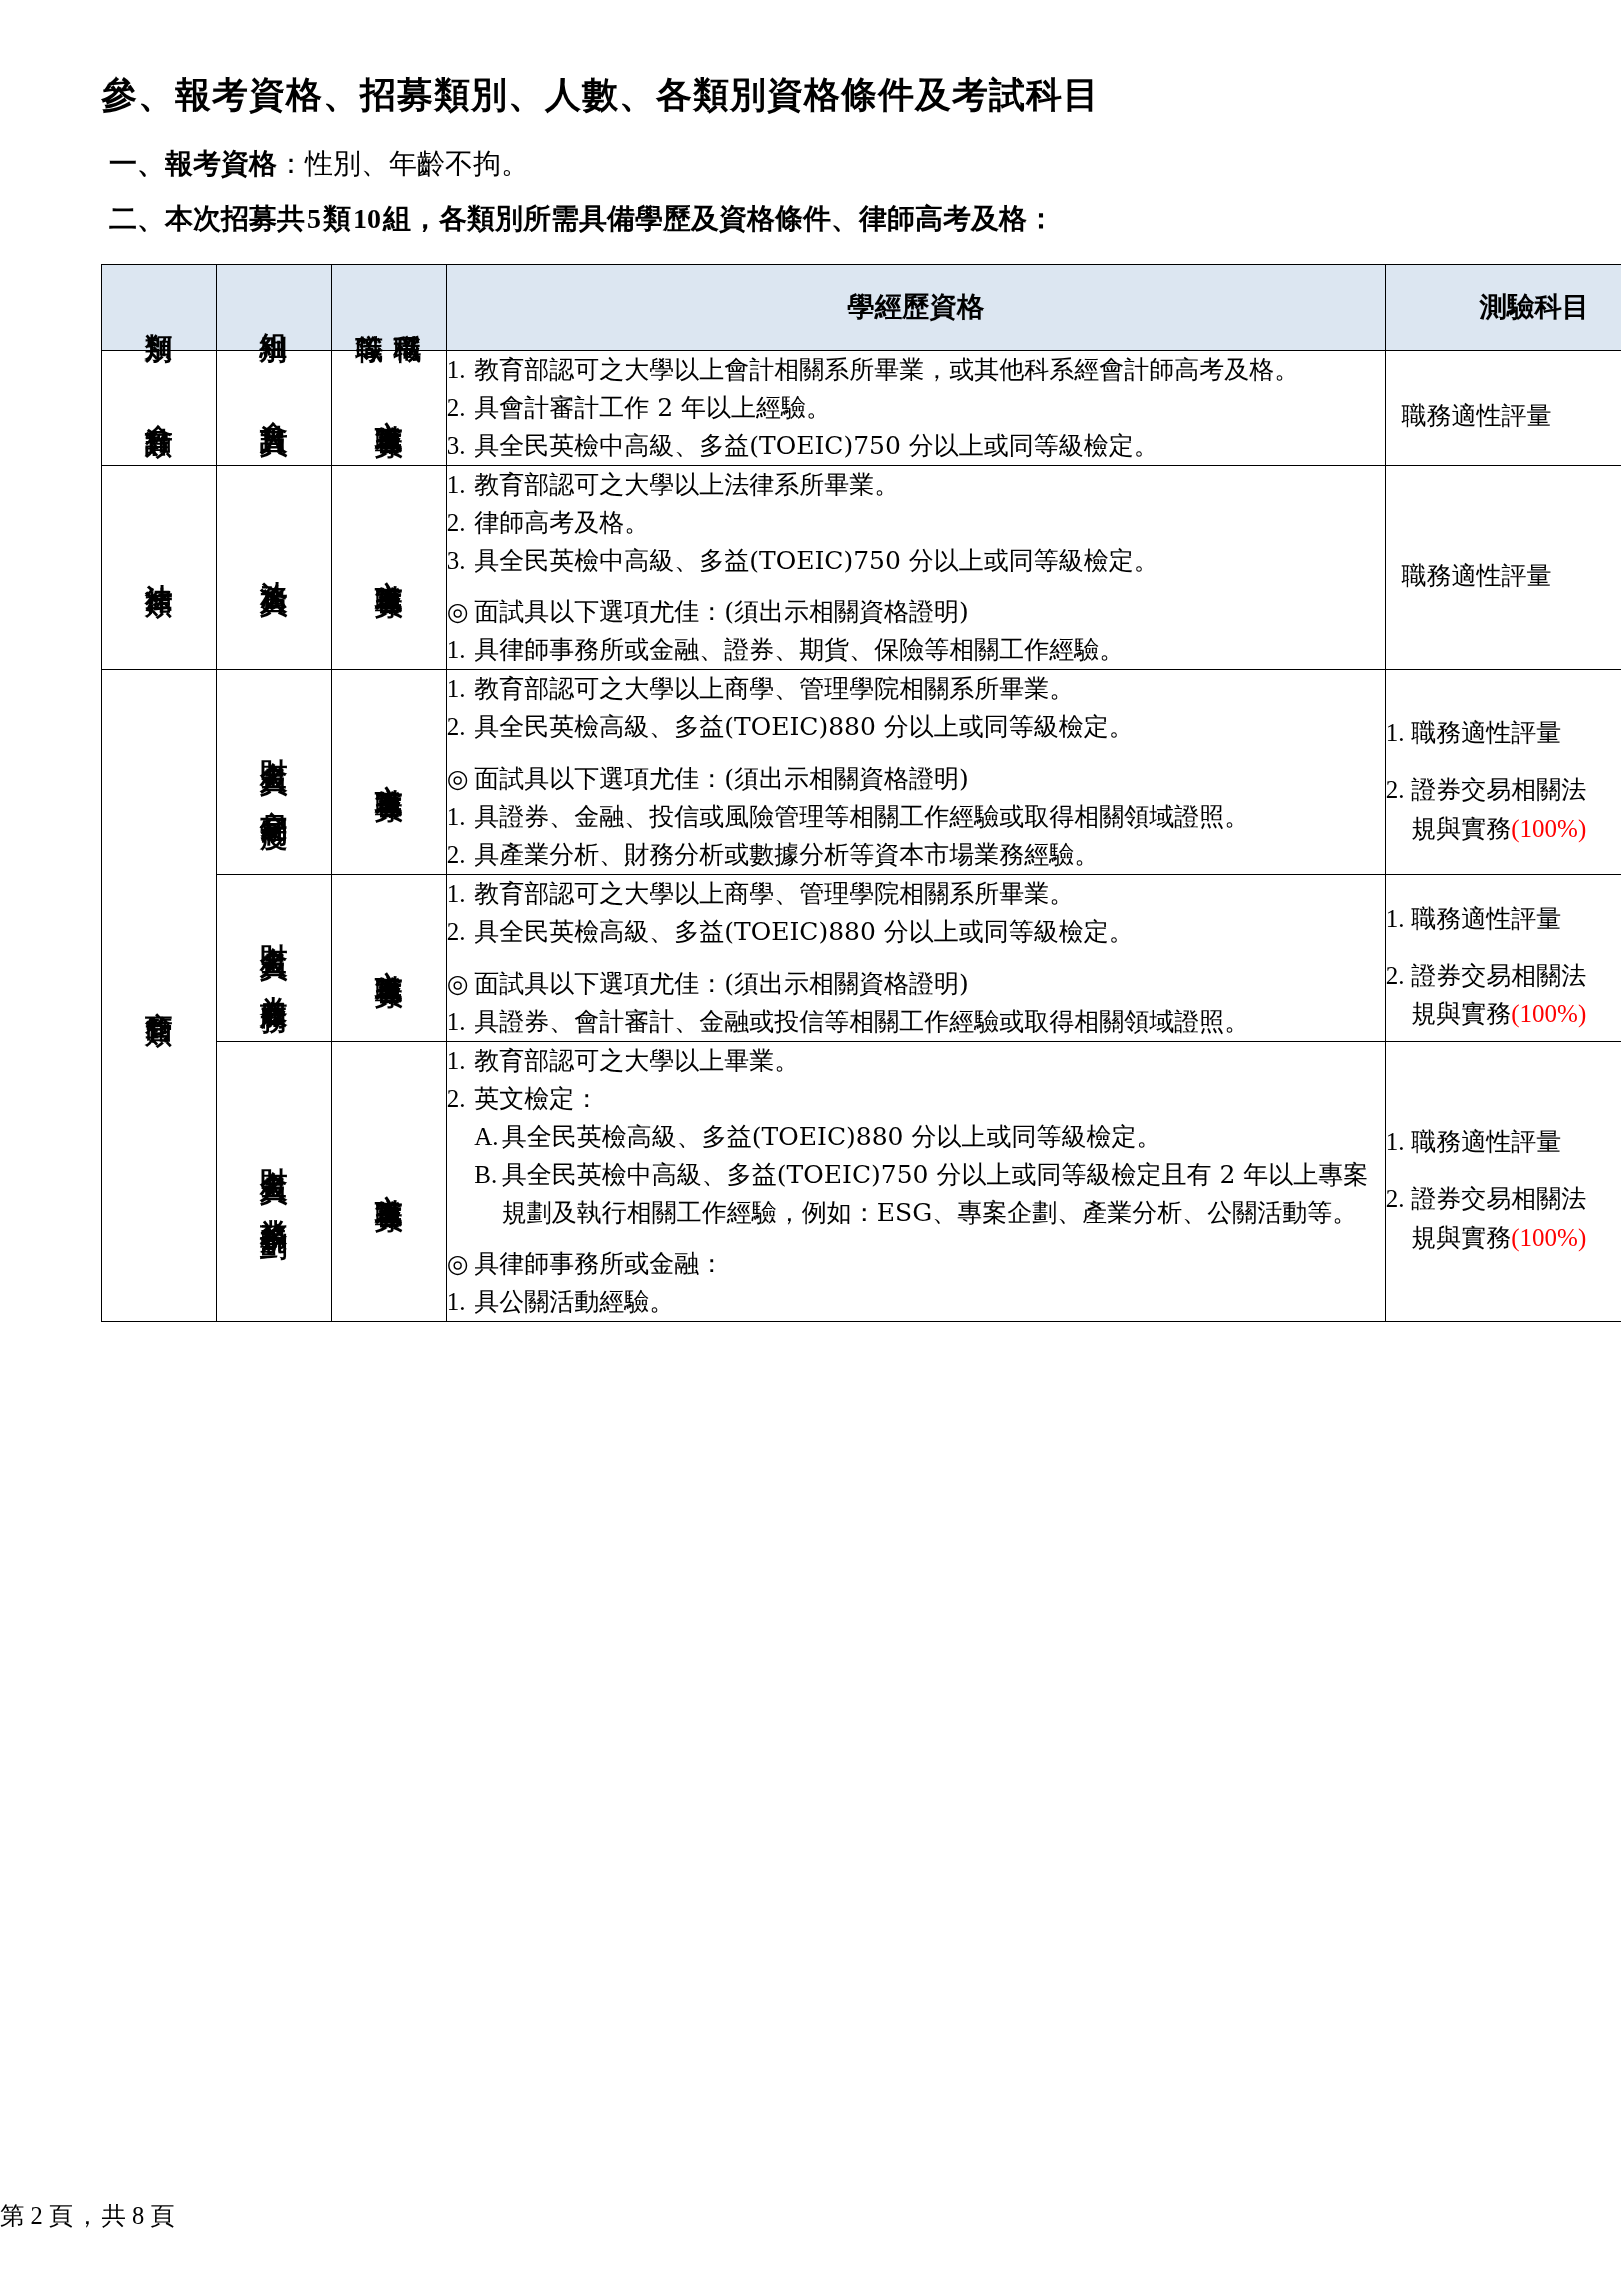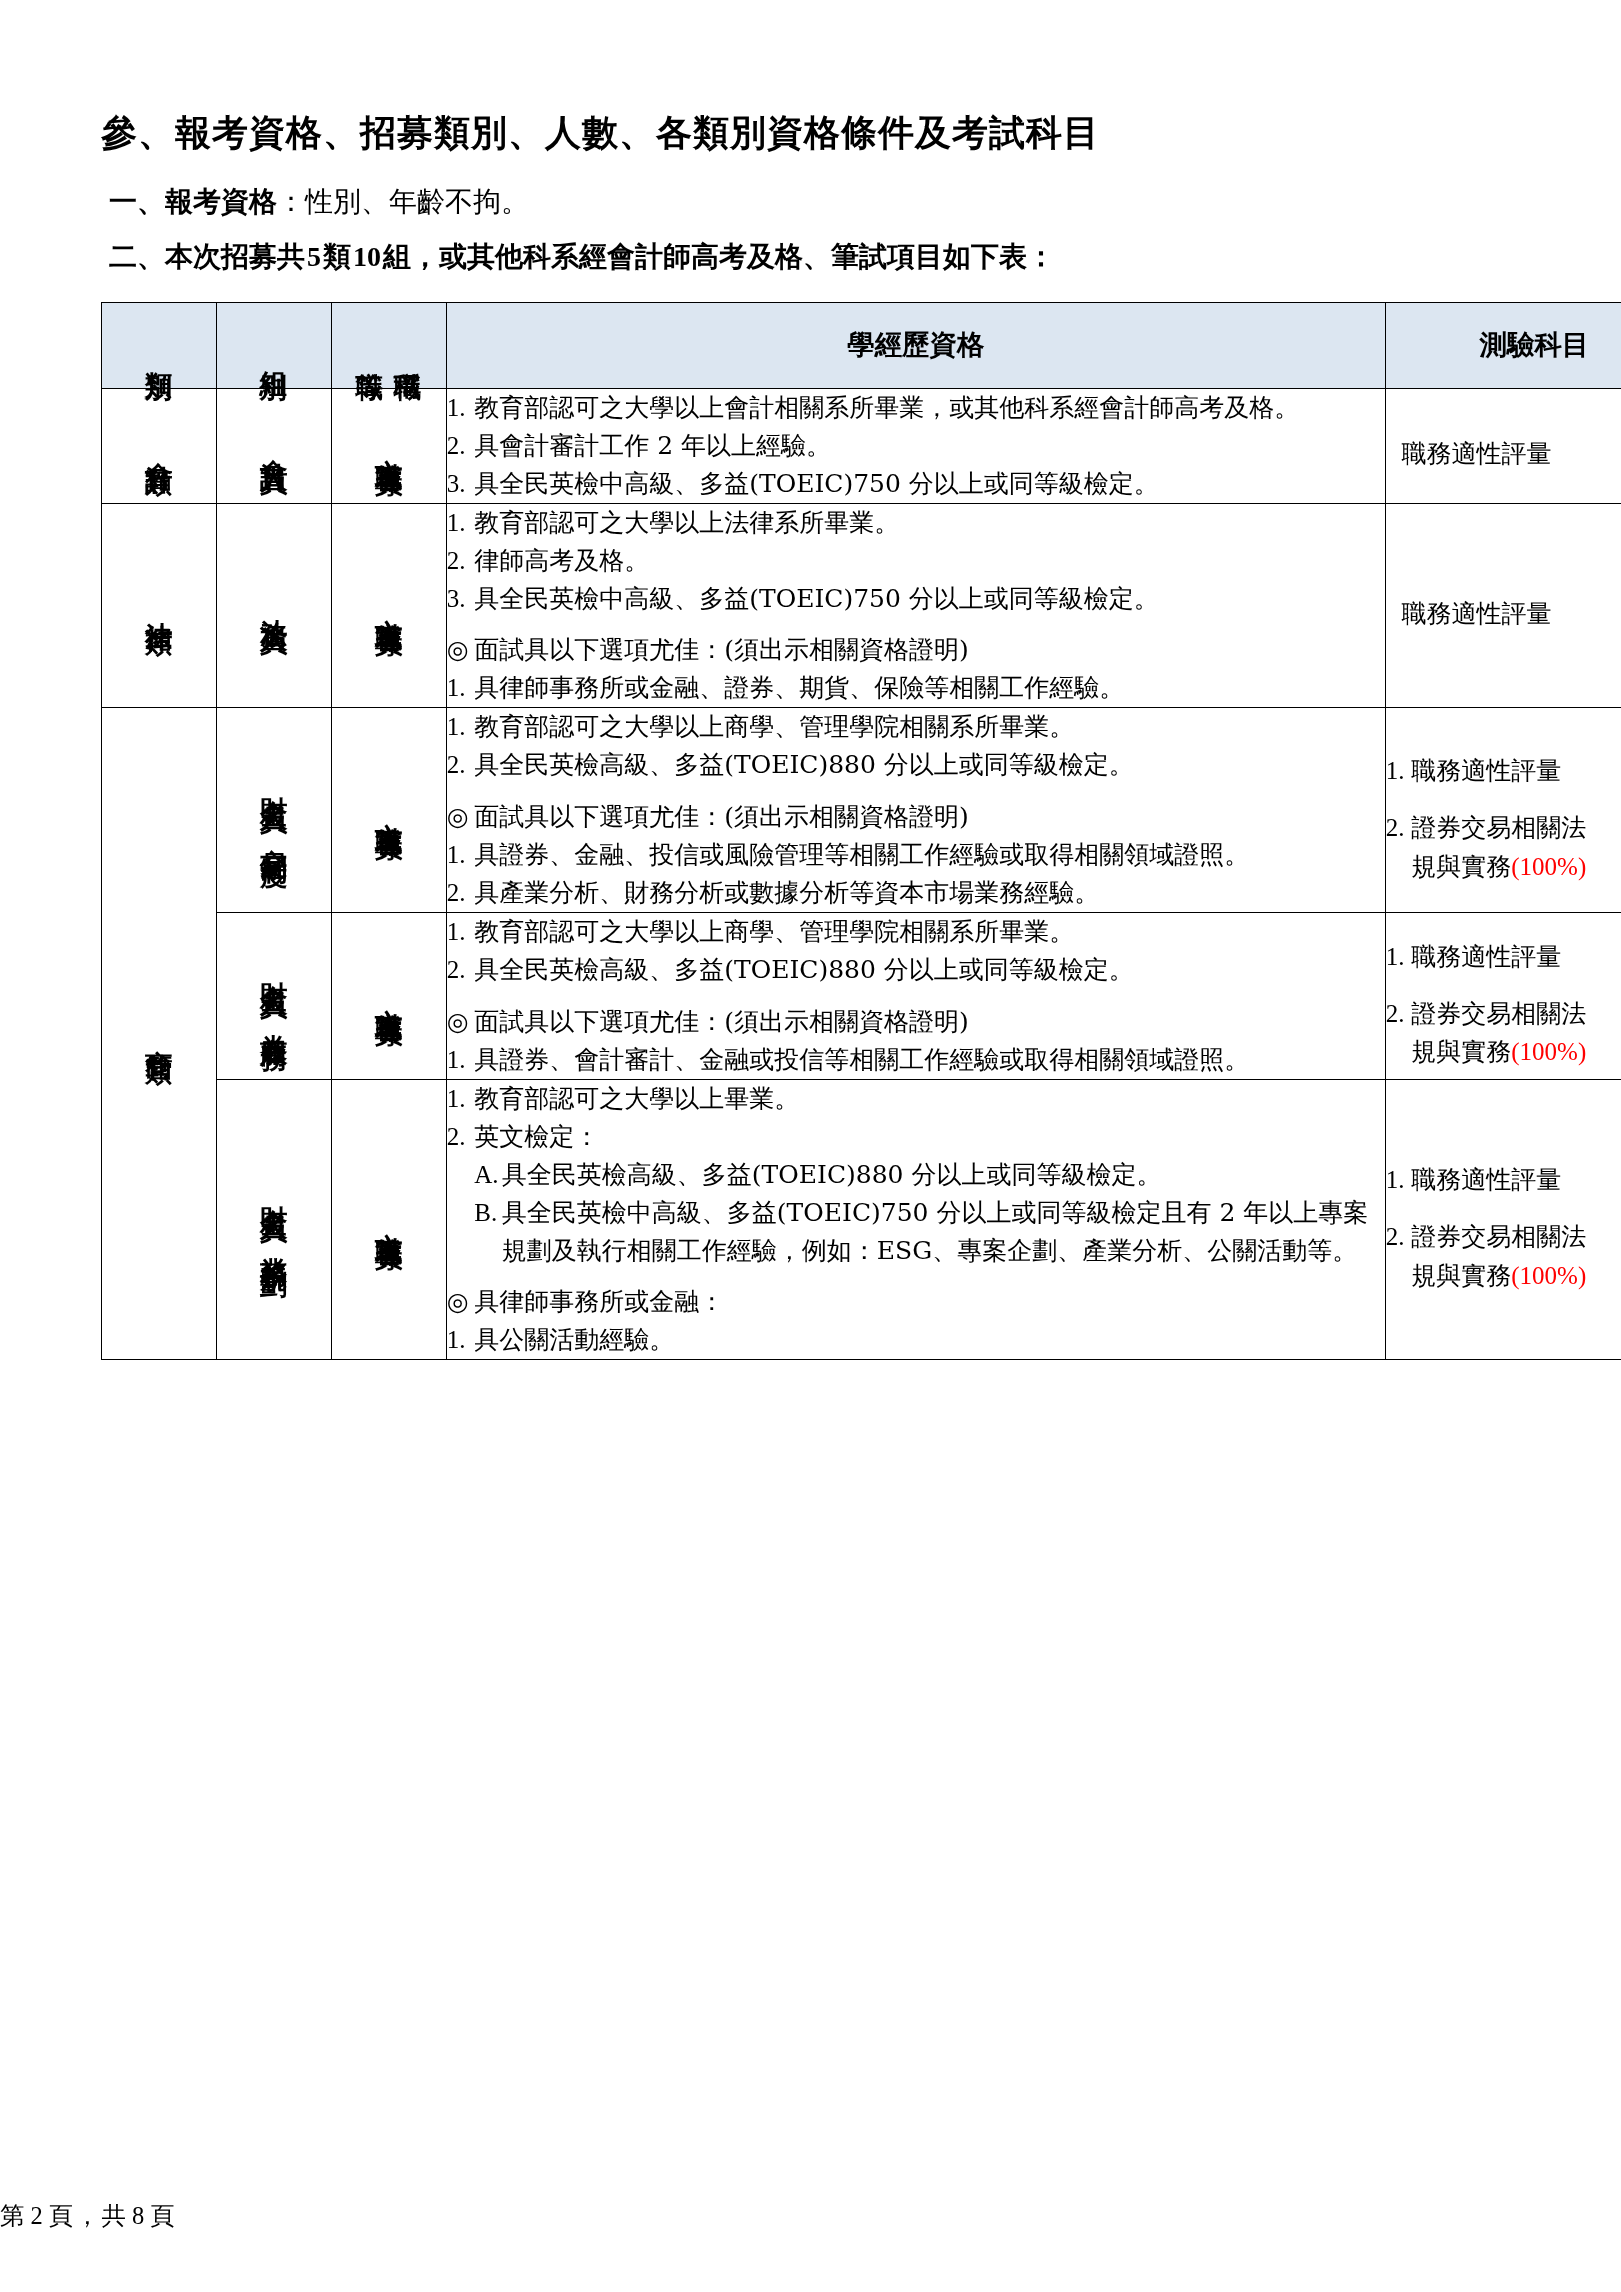--- a/index.html
+++ b/index.html
@@ -28,21 +28,21 @@
     top: 0;
     width: 1419px;
   }
 
   
   .doc-title {
     font-size: 36px;
     font-weight: bold;
     letter-spacing: 1px;
     margin: 0;
-    padding-top: 110px;
+    padding-top: 72px;
     line-height: 1.25;
     white-space: nowrap;
   }
   .intro-line {
     font-size: 28px;
     line-height: 1.5;
     margin: 8px;
     white-space: nowrap;
   }
   .intro-line.first { margin-top: 25.5px; }
@@ -191,21 +191,21 @@
 <div id="page">
   <div class="content">
 
     <h1 class="doc-title">參、報考資格、招募類別、人數、各類別資格條件及考試科目</h1>
 
     <p class="intro-line first">
       <span class="lead">一、報考資格</span><span>：性別、年齡不拘。</span>
     </p>
 
     <p class="intro-line second">
-      <span class="lead">二、本次招募共</span><span class="num">5</span><span class="lead">類</span><span class="num">10</span><span class="lead">組</span><span class="lead">，或其他科系經會計師高考及格、筆試項目如下表：</span>
+      <span class="lead">二、本次招募共</span><span class="num">5</span><span class="lead">類</span><span class="num">10</span><span class="lead">組</span><span class="lead">，各類別所需具備學歷及資格條件、律師高考及格：</span>
     </p>
 
     <table class="qual-table">
       <colgroup>
         <col class="col-cat">
         <col class="col-grp">
         <col class="col-rank">
         <col class="col-qual">
         <col class="col-exam">
       </colgroup>

